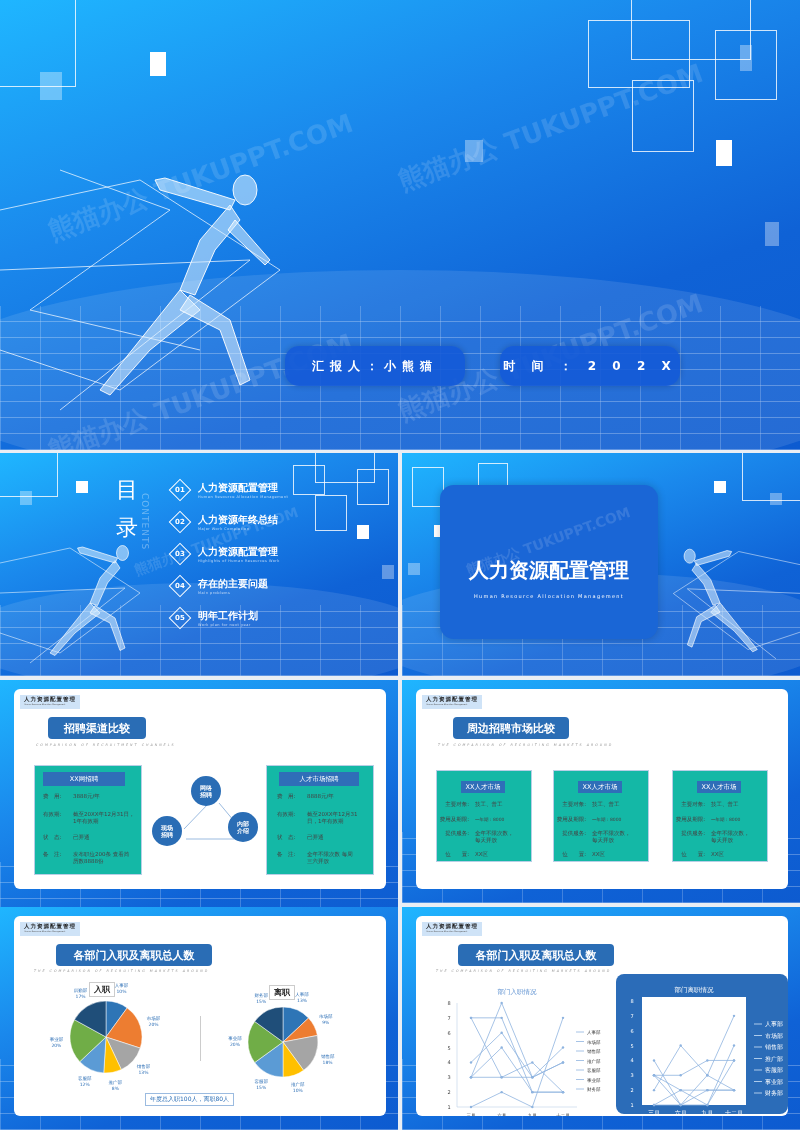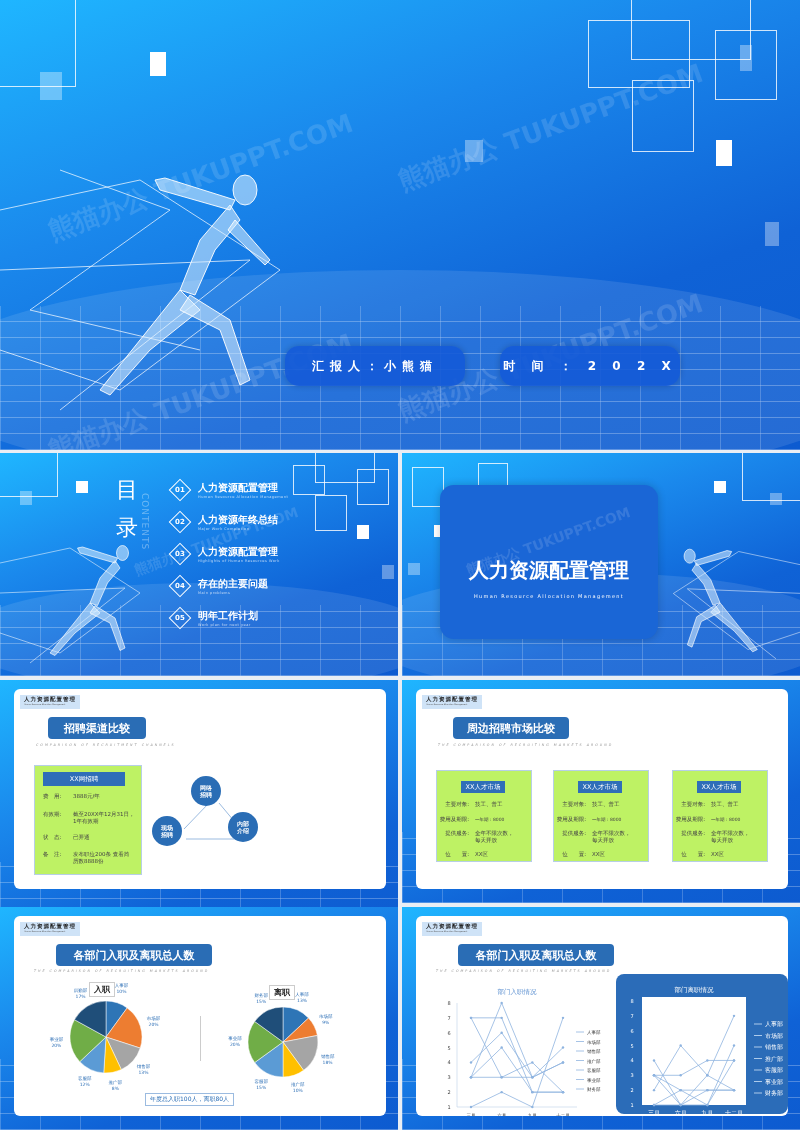--- a/index.html
+++ b/index.html
@@ -41,21 +41,21 @@
   .partbox .p{position:absolute;left:0;right:0;top:22px;text-align:center;color:#fff;font-size:22px;font-weight:bold;font-family:"Liberation Sans",sans-serif;word-spacing:6px}
   .partbox .t{position:absolute;left:0;right:0;top:72px;text-align:center;color:#fff;font-size:20px;font-weight:bold}
   .partbox .e{position:absolute;left:0;right:0;top:108px;text-align:center;color:#fff;font-size:5px;letter-spacing:1.3px}
   
   .card{position:absolute;left:14px;top:9px;width:372px;height:200px;background:#fff;border-radius:6px}
   .tag{position:absolute;left:6px;top:6px;background:#cfe3f7;padding:1px 4px;height:14px}
   .tag .cn{font-size:5.5px;color:#222;font-weight:bold;display:block;letter-spacing:1px}
   .tag .en{font-size:2px;color:#555;display:block}
   .head{position:absolute;background:#2a6db5;border-radius:4px;color:#fff;font-weight:bold;display:flex;align-items:center;justify-content:center}
   .headsub{position:absolute;color:#999;font-size:3.3px;letter-spacing:2px;font-style:italic}
-  .box{position:absolute;border:1px solid #b7cfe6;background:#bef264}
+  .box{position:absolute;border:1px solid #b7cfe6;background:#14b8a6}
   .boxhead{position:absolute;background:#2f6eb8;color:#fff;font-size:6.5px;text-align:center;line-height:14px}
   .row{position:absolute;font-size:5.5px;color:#444;display:flex}
   .row .k{width:30px}
   .row .v{line-height:7px}
   .circle{position:absolute;width:30px;height:30px;border-radius:50%;background:#2a6db5;color:#fff;font-size:6px;font-weight:bold;display:flex;align-items:center;justify-content:center;text-align:center;line-height:7px}
   .mbox .row .k{width:38px;text-align:right;padding-right:6px}
   .pie-lbl{position:absolute;color:#2a6db5;font-size:4.5px;text-align:center;line-height:6px}
   .piebox-title{position:absolute;border:1px solid #ccc;background:#fff;font-size:8px;font-weight:bold;color:#222;padding:1px 4px}
   .total{position:absolute;border:1px solid #9bbbe0;color:#2a6db5;font-size:6px;padding:1px 4px;white-space:nowrap}
   .darkpanel{position:absolute;left:200px;top:58px;width:172px;height:140px;background:#2b6cb8;border-radius:8px}
@@ -252,20 +252,39 @@
     <div class="circle" style="left:177px;top:87px">
         <span style="width:14px">网络招聘</span>
       </div>
     <div class="circle" style="left:214px;top:123px">
         <span style="width:14px">内部介绍</span>
       </div>
     <div class="circle" style="left:138px;top:127px">
         <span style="width:14px">现场招聘</span>
       </div>
 
+    <div class="box" style="left:252px;top:76px;width:108px;height:110px">
+      <div class="boxhead" style="left:12px;top:6px;width:80px;height:14px">人才市场招聘</div>
+      <div class="row" style="left:10px;top:27px">
+          <span class="k">费　用:</span>
+          <span class="v">8888元/年</span>
+        </div>
+      <div class="row" style="left:10px;top:45px;width:96px">
+          <span class="k">有效期:</span>
+          <span class="v" style="width:60px">截至20XX年12月31日，1年有效期</span>
+        </div>
+      <div class="row" style="left:10px;top:68px">
+          <span class="k">状　态:</span>
+          <span class="v">已开通</span>
+        </div>
+      <div class="row" style="left:10px;top:85px;width:96px">
+          <span class="k">备　注:</span>
+          <span class="v" style="width:50px">全年不限次数 每周三六开放</span>
+        </div>
+    </div>
   </div>
 </div>
 
 <div class="slide s5">
   <div class="grid"></div>
   <div class="card">
     <div class="tag">
       <span class="cn">人力资源配置管理</span>
         <span class="en">Human Resource Allocation Management</span>
     </div>

